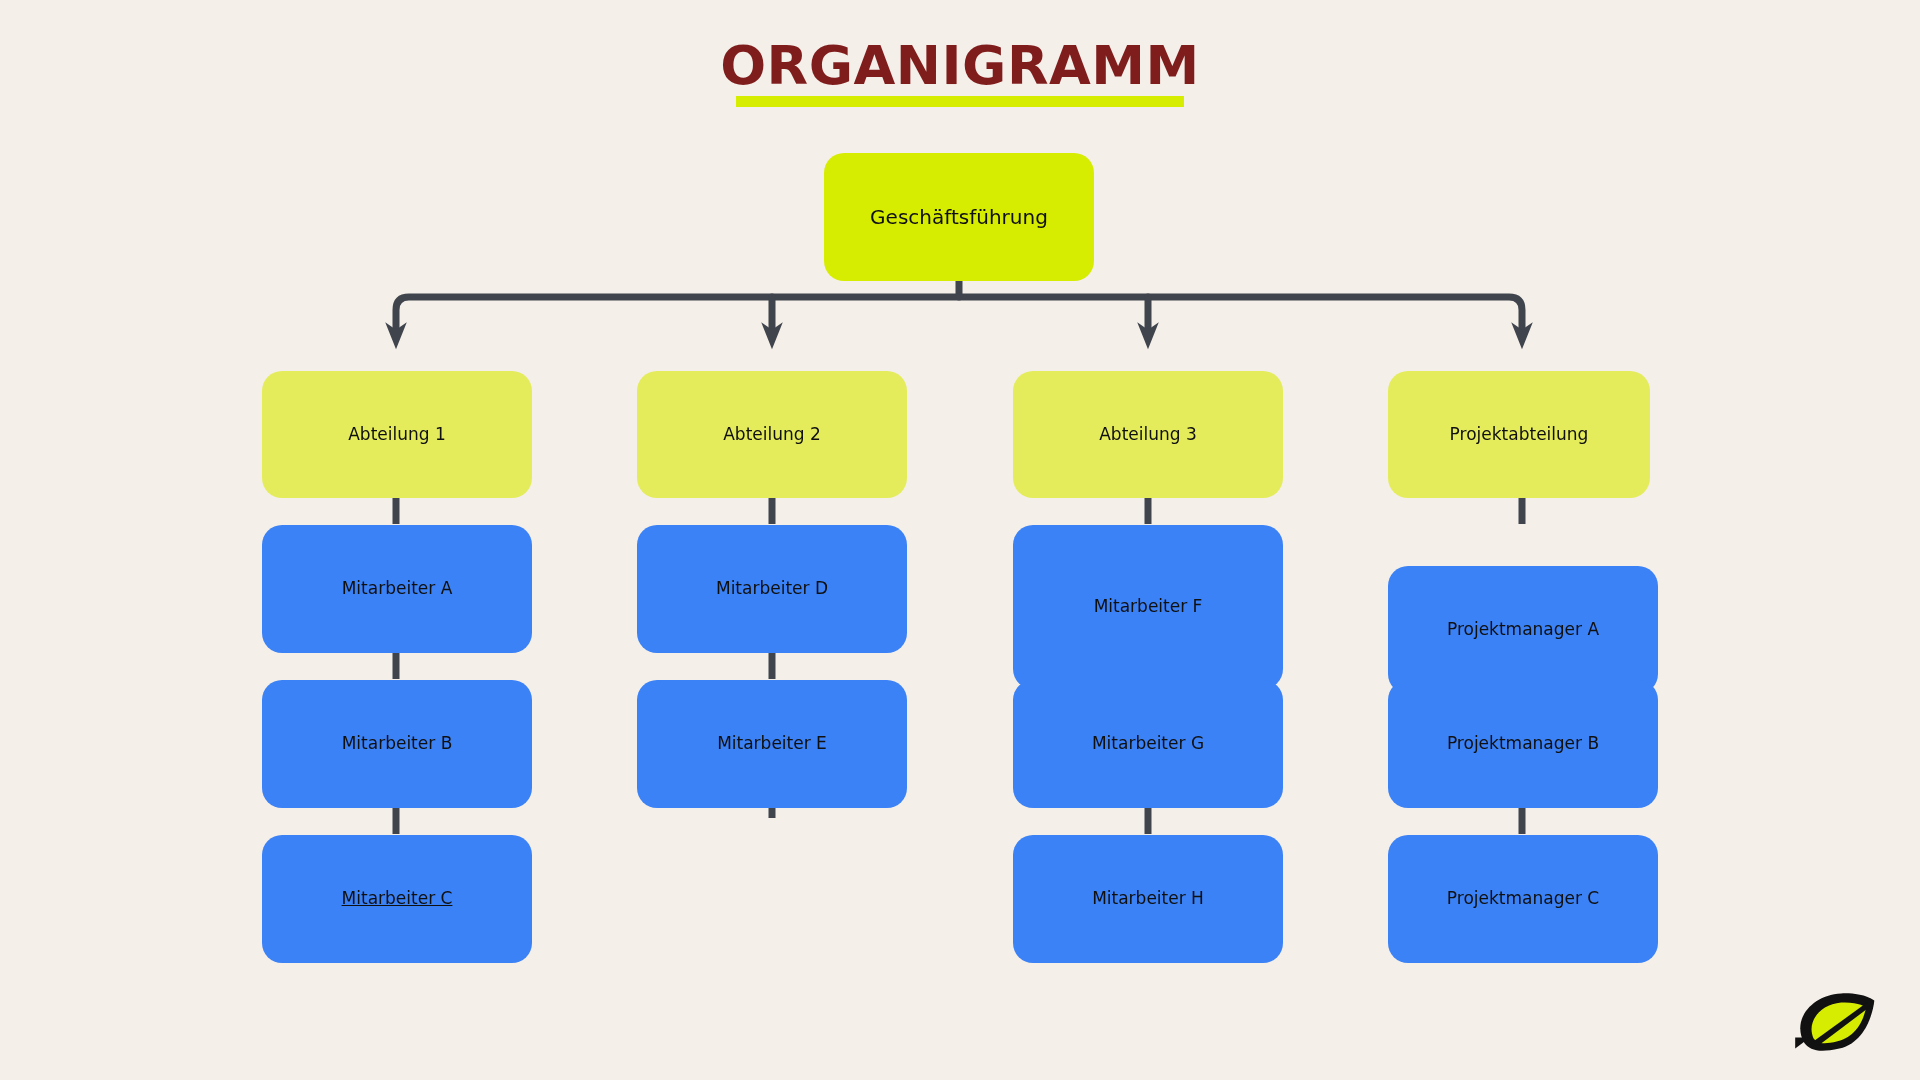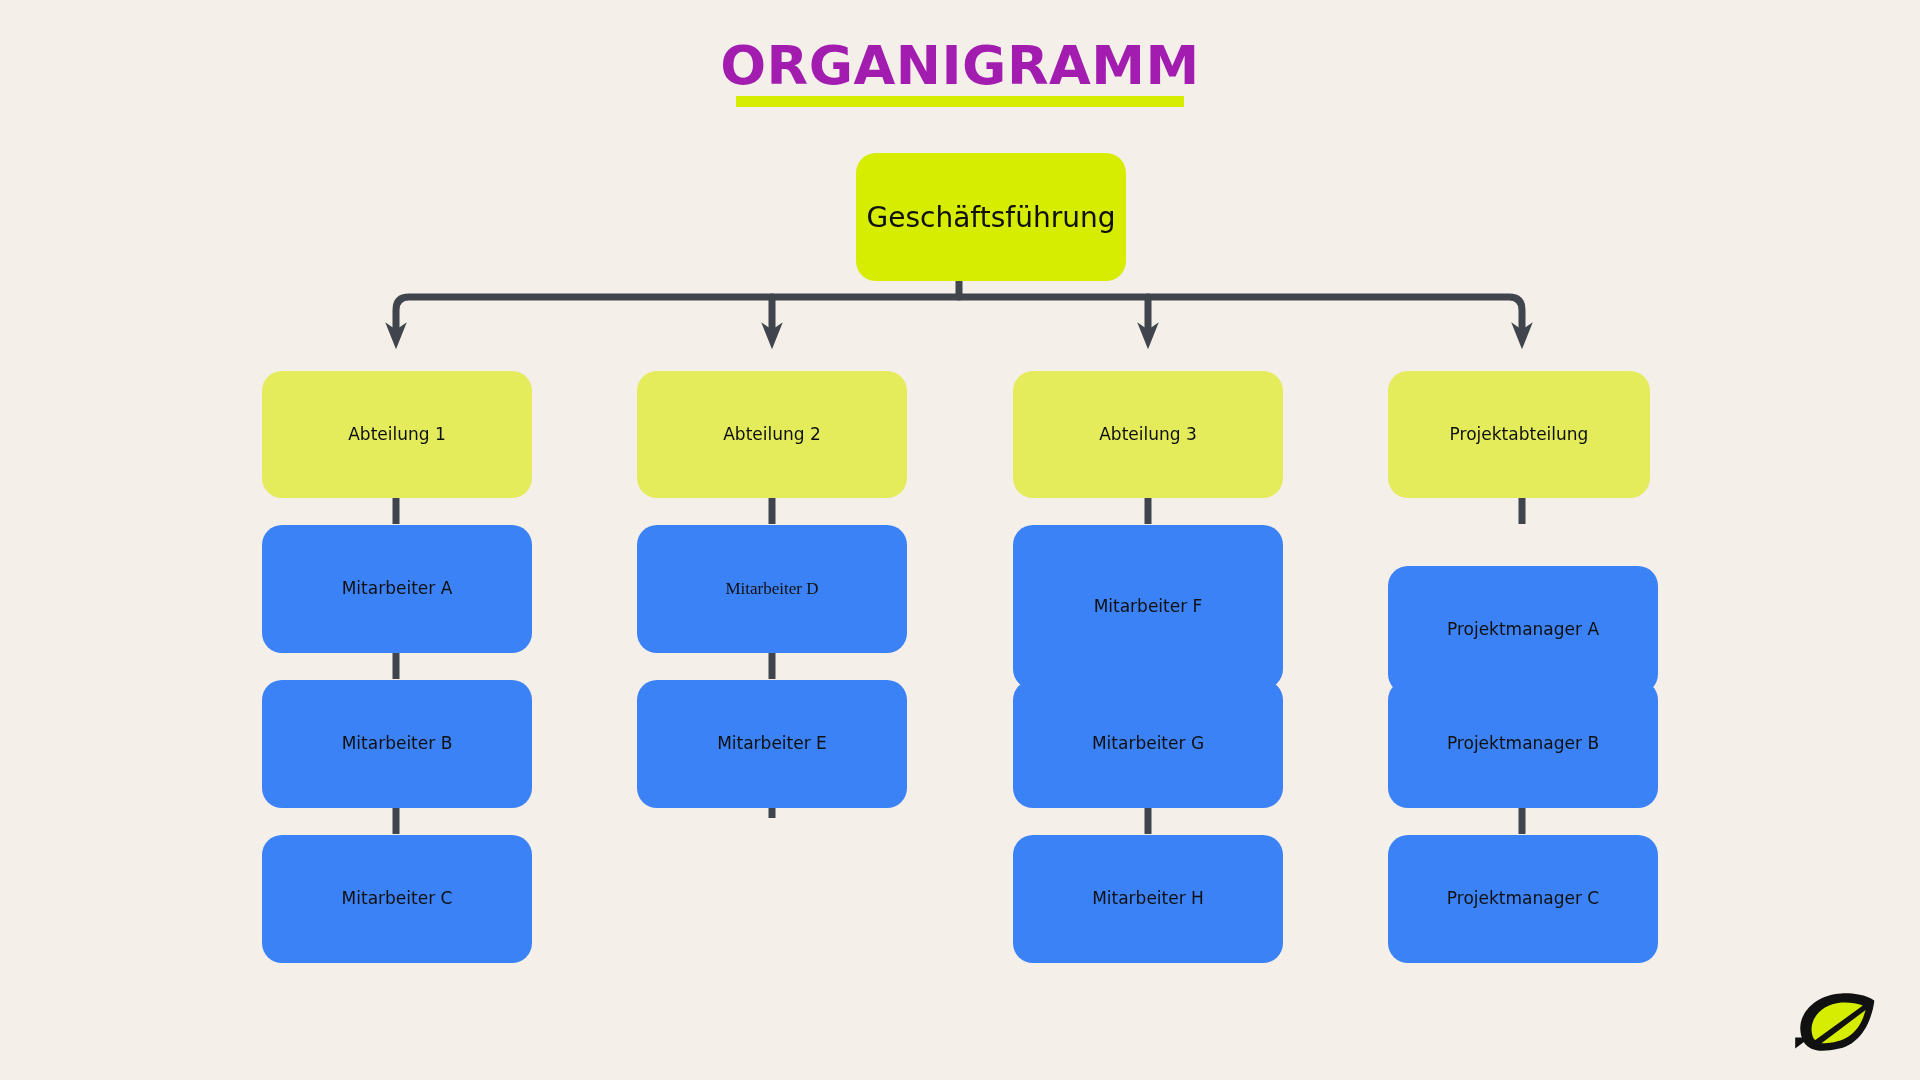--- a/index.html
+++ b/index.html
@@ -28,21 +28,21 @@
     left: 0;
     top: 38px;
     width: 1920px;
     text-align: center;
   }
   .title-text {
     display: inline-block;
     font-size: 54px;
     font-weight: 700;
     letter-spacing: 0.5px;
-    color: #a21caf;
+    color: #7f1d1d;
     line-height: 1.05;
     font-family: "DejaVu Sans", "Liberation Sans", sans-serif;
   }
   .title-underline {
     position: absolute;
     left: 50%;
     transform: translateX(-50%);
     top: 96px;
     width: 448px;
     height: 11px;
@@ -68,22 +68,21 @@
     justify-content: center;
     text-align: center;
     color: #101010;
     font-size: 17px;
     font-weight: 400;
     padding: 4px 10px;
     line-height: 1.25;
   }
   .node.root {
     background: #d6ec00;
-    font-size: 28px;
-    margin-left: 32px;
+    font-size: 20px;
   }
   .node.dept {
     background: #e4ec5c;
   }
   .node.staff {
     background: #3b82f6;
   }
 
   
   .leaf-logo {
@@ -138,24 +137,24 @@
       <line x1="1522" y1="653" x2="1522" y2="679"></line>
       <line x1="1522" y1="808" x2="1522" y2="834"></line>
     </g>
   </svg>
 
   <div class="node root" style="left:824px; top:153px; width:270px; height:128px;">Geschäftsführung</div>
 
   <div class="node dept" style="left:262px; top:371px; width:270px; height:127px;">Abteilung 1</div>
   <div class="node staff" style="left:262px; top:525px; width:270px; height:128px;">Mitarbeiter A</div>
   <div class="node staff" style="left:262px; top:680px; width:270px; height:128px;">Mitarbeiter B</div>
-  <div class="node staff" style="left:262px; top:835px; width:270px; height:128px;">Mitarbeiter C</div>
+  <div class="node staff" style="left:262px; top:835px; width:270px; height:128px;text-decoration:underline;">Mitarbeiter C</div>
 
   <div class="node dept" style="left:637px; top:371px; width:270px; height:127px;">Abteilung 2</div>
-  <div class="node staff" style="left:637px; top:525px; width:270px; height:128px;font-family:Liberation Serif, serif;">Mitarbeiter D</div>
+  <div class="node staff" style="left:637px; top:525px; width:270px; height:128px;">Mitarbeiter D</div>
   <div class="node staff" style="left:637px; top:680px; width:270px; height:128px;">Mitarbeiter E</div>
 
   <div class="node dept" style="left:1013px; top:371px; width:270px; height:127px;">Abteilung 3</div>
   <div class="node staff" style="left:1013px; top:525px; width:270px; height:164px;">Mitarbeiter F</div>
   <div class="node staff" style="left:1013px; top:680px; width:270px; height:128px;">Mitarbeiter G</div>
   <div class="node staff" style="left:1013px; top:835px; width:270px; height:128px;">Mitarbeiter H</div>
 
   <div class="node dept" style="left:1388px; top:371px; width:262px; height:127px;">Projektabteilung</div>
   <div class="node staff" style="left:1388px; top:525px; width:270px; height:128px;margin-top:41px;">Projektmanager A</div>
   <div class="node staff" style="left:1388px; top:680px; width:270px; height:128px;">Projektmanager B</div>

